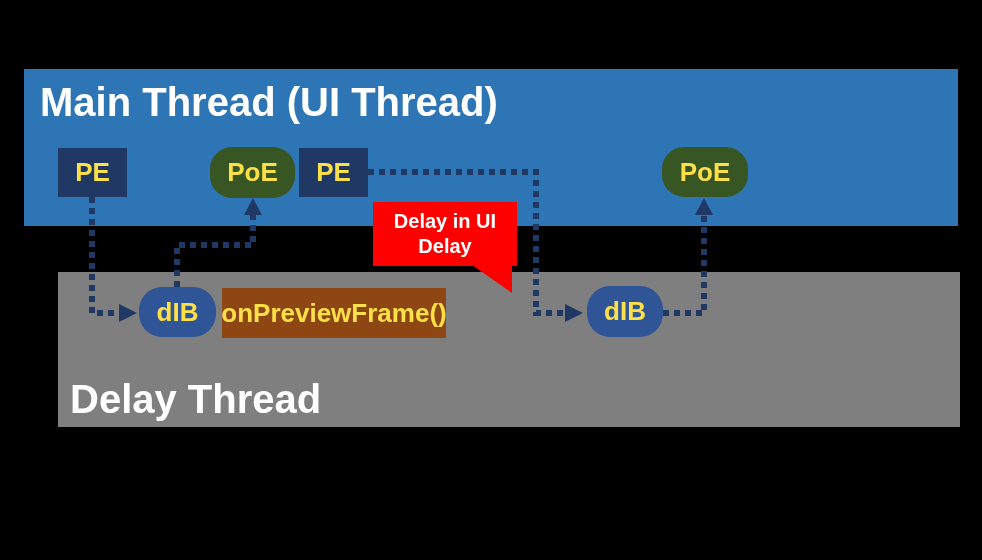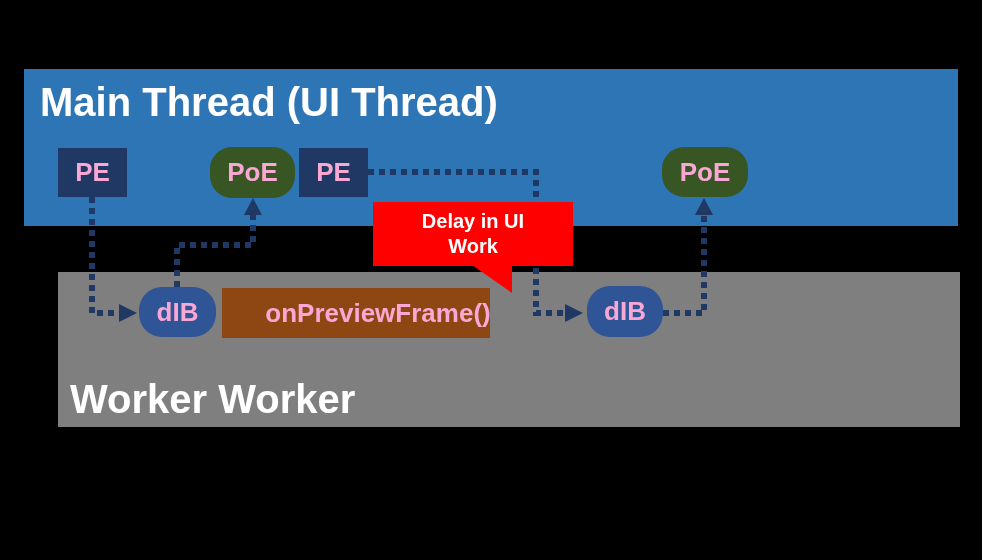--- a/index.html
+++ b/index.html
@@ -23,44 +23,44 @@
     white-space: nowrap;
     line-height: 1;
   }
   .main-title { left: 40px; top: 82px; }
   .worker-title { left: 70px; top: 379px; }
   .node {
     position: absolute;
     display: flex;
     align-items: center;
     justify-content: center;
-    color: #f9a8d4;
+    color: #fde047;
     font-size: 26px;
     font-weight: bold;
     white-space: nowrap;
   }
   .pe   { background: #1F3864; }
   .poe  { background: #375623; border-radius: 22px; }
   .dib  { background: #2F5597; border-radius: 23px; }
   .cb   { background: #8E4612; }
   .pe1  { left: 58px;  top: 148px; width: 69px;  height: 49px; }
   .poe1 { left: 210px; top: 147px; width: 85px;  height: 51px; }
   .pe2  { left: 299px; top: 148px; width: 69px;  height: 49px; }
   .poe2 { left: 662px; top: 147px; width: 86px;  height: 50px; }
   .dib1 { left: 139px; top: 287px; width: 77px;  height: 50px; }
-  .opf  { left: 222px; top: 288px; width: 224px; height: 50px; padding-left: 44px; }
+  .opf  { left: 222px; top: 288px; width: 224px; height: 50px; }
   .dib2 { left: 587px; top: 286px; width: 76px;  height: 51px; }
   .connector-layer {
     position: absolute;
     left: 0; top: 0; width: 982px; height: 560px;
     pointer-events: none;
   }
   .callout {
     position: absolute;
-    left: 373px; top: 202px; width: 200px; height: 64px;
+    left: 373px; top: 202px; width: 144px; height: 64px;
     background: #FF0000;
     color: #FFFFFF;
     font-size: 20px;
     font-weight: bold;
     text-align: center;
     line-height: 1.25;
     display: flex;
     flex-direction: column;
     align-items: center;
     justify-content: center;
@@ -74,21 +74,21 @@
 </style>
 </head>
 <body>
 
 <div class="stage">
 
   <div class="band main-band"></div>
   <div class="band worker-band"></div>
 
   <div class="band-title main-title">Main Thread (UI Thread)</div>
-  <div class="band-title worker-title">Worker Worker</div>
+  <div class="band-title worker-title">Delay Thread</div>
 
   <svg class="connector-layer" viewBox="0 0 982 560" xmlns="http://www.w3.org/2000/svg">
     <g fill="none" stroke="#1F3864" stroke-width="6" stroke-dasharray="6 5">
       <path d="M 92 197 L 92 313 L 120 313"></path>
       <path d="M 177 287 L 177 245 L 253 245 L 253 212"></path>
       <path d="M 368 172 L 536 172 L 536 313 L 566 313"></path>
       <path d="M 663 313 L 704 313 L 704 212"></path>
     </g>
     <g fill="#1F3864" stroke="none">
       <polygon points="137,313 119,304 119,322"></polygon>
@@ -117,16 +117,16 @@
   <div class="node cb opf">
     <span>onPreviewFrame()</span>
   </div>
   <div class="node dib dib2">
     <span>dIB</span>
   </div>
 
   <div class="callout-tail"></div>
   <div class="callout">
     <span>Delay in UI</span>
-    <span>Work</span>
+    <span>Delay</span>
   </div>
 
 </div>
 
 </body></html>

